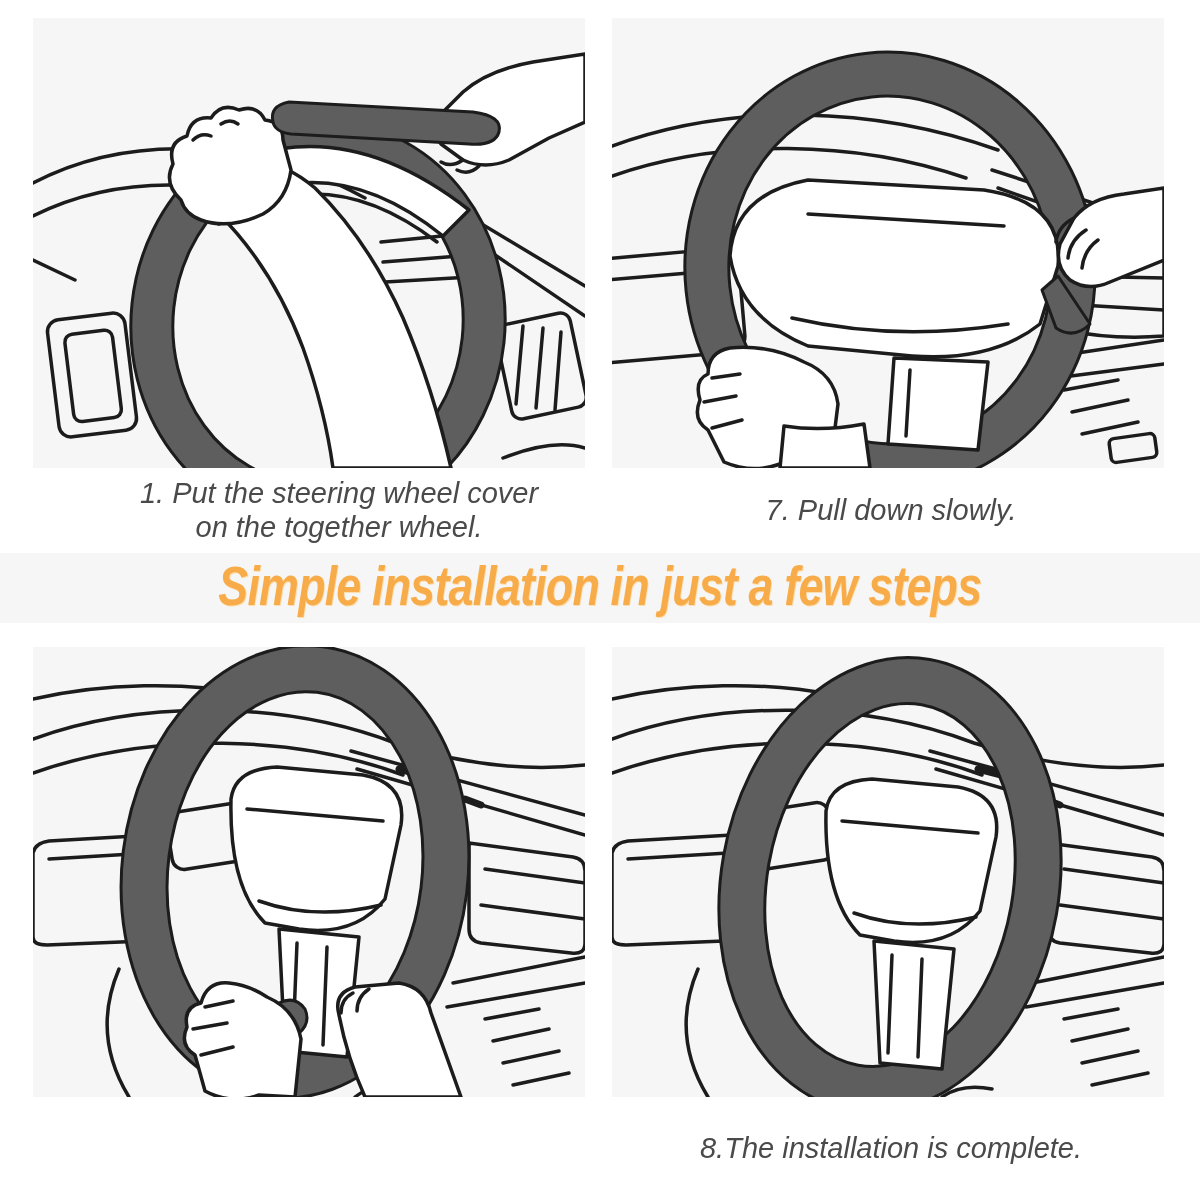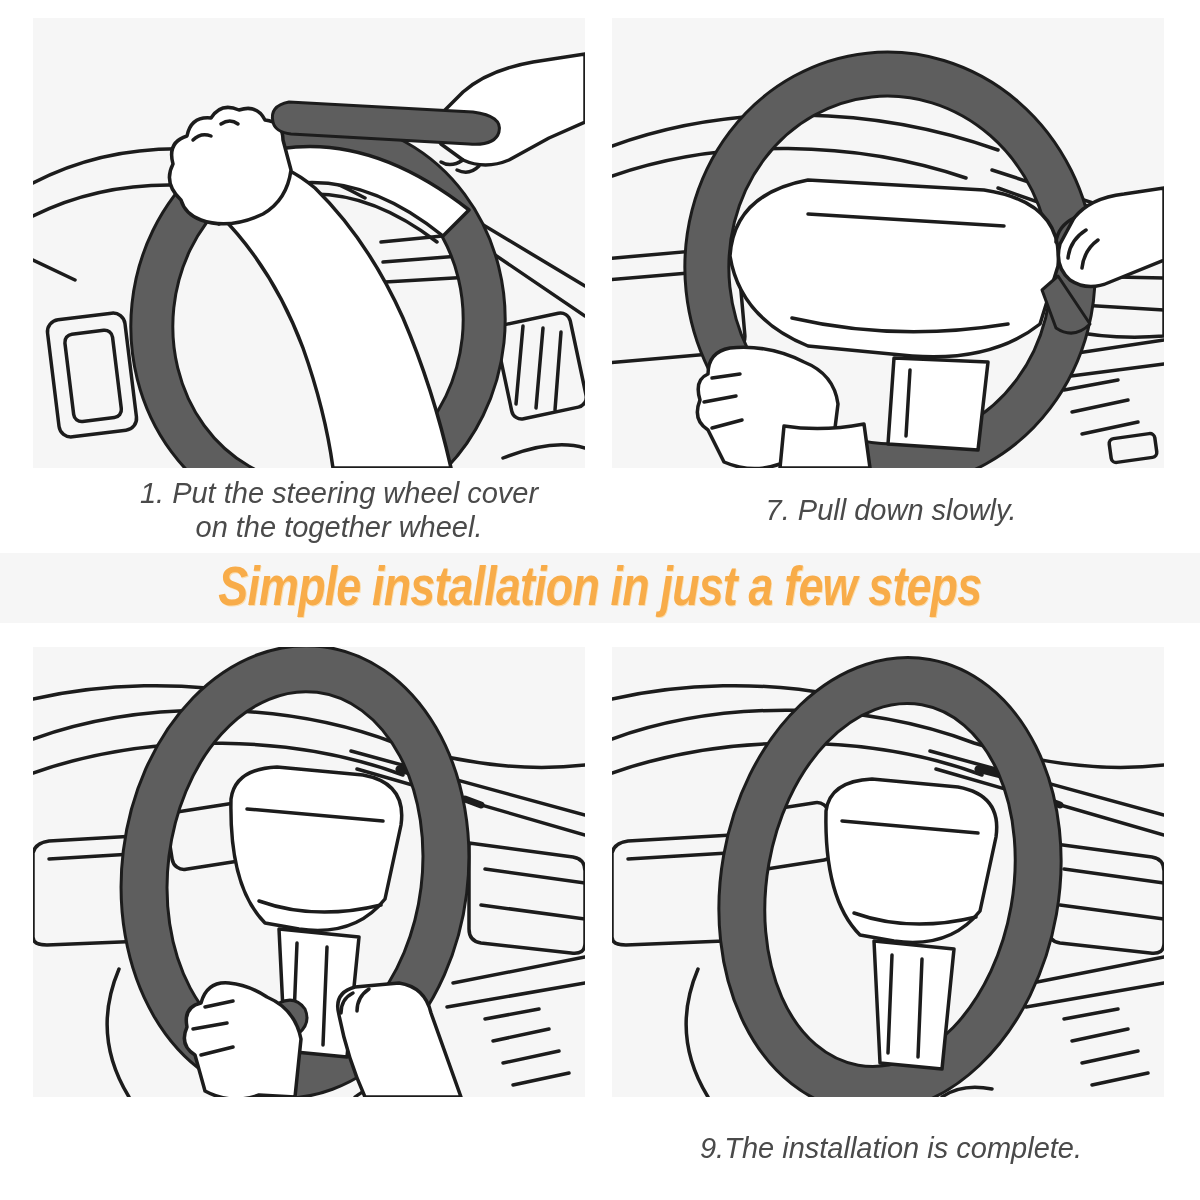--- a/index.html
+++ b/index.html
@@ -242,17 +242,17 @@
           <path class="ln" d="M230,174 L366,186 M242,266 Q298,286 364,270"></path>
           <path class="white" d="M262,294 L342,302 L330,422 L268,416 Z"></path>
           <path class="ln" d="M280,308 L276,406 M310,312 L306,410"></path>
         </g>
       </svg>
     </figure>
   </div>
 
   <div class="captions-row bottom">
     <div class="caption">
-      <span>9.The installation is complete.</span>
+      <span>8.The installation is complete.</span>
     </div>
   </div>
 
 </div>
 
 </body></html>

